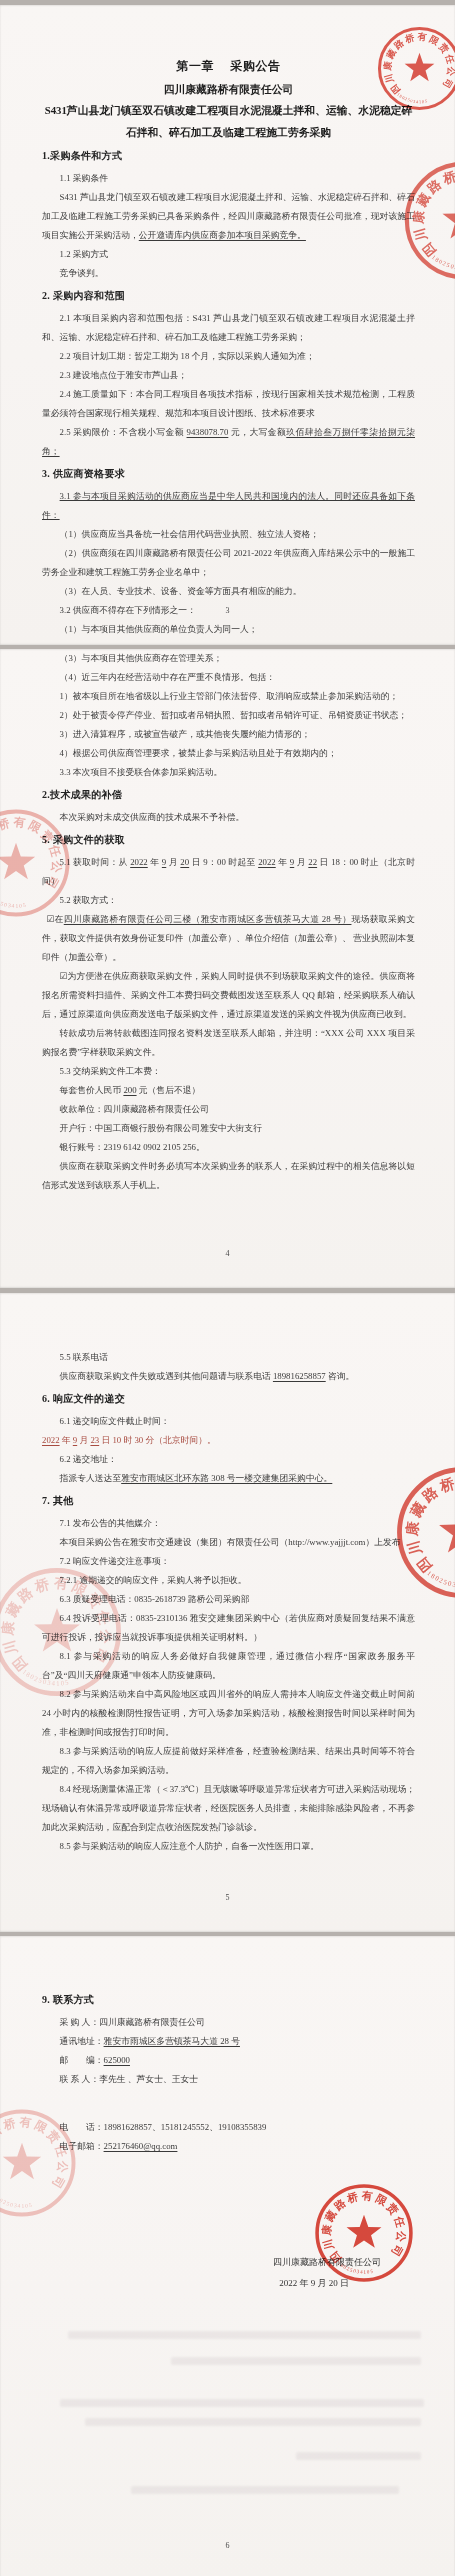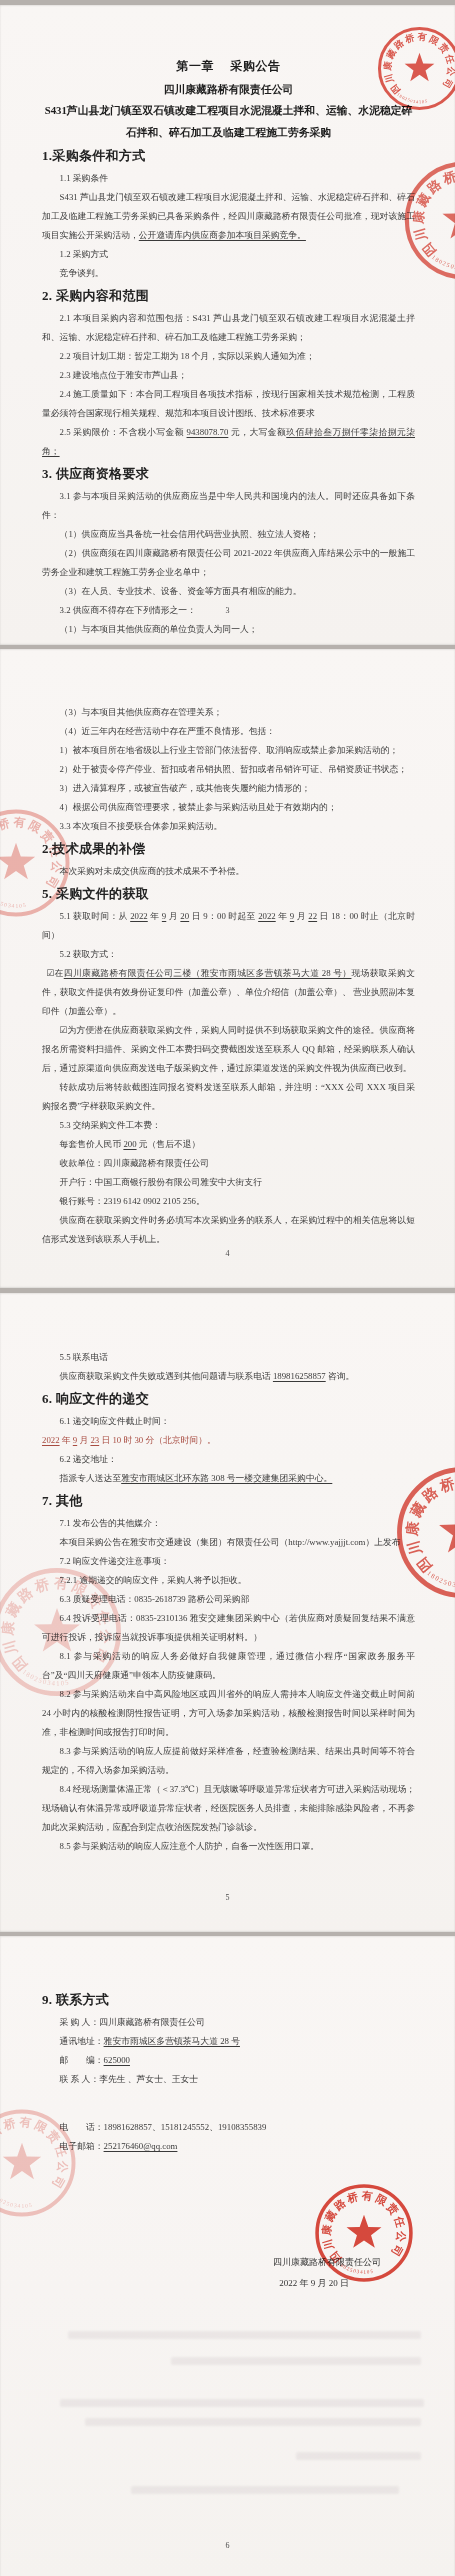--- a/index.html
+++ b/index.html
@@ -20,21 +20,21 @@
   .page:last-child{margin-bottom:0;}
   .content{margin:0 40px 0 42px;}
   .blk{margin:0;}
   .p{
     font-size:8.8px;
     line-height:19px;
     text-align:justify;
     color:#3a3a3a;
   }
   .h{
-    font-size:13px;
+    font-size:10px;
     font-weight:700;
     line-height:26px;
     color:#232323;
     text-align:left;
     letter-spacing:0.3px;
   }
   .chapter{
     text-align:center;
     font-size:12px;
     font-weight:700;
@@ -97,21 +97,21 @@
         <div class="blk p" style="text-indent: 2em;"><span>S431 芦山县龙门镇至双石镇改建工程项目水泥混凝土拌和、运输、水泥稳定碎石拌和、碎石加工及临建工程施工劳务采购已具备采购条件，经四川康藏路桥有限责任公司批准，现对该施工项目实施公开采购活动，</span><span class="u">公开邀请库内供应商参加本项目采购竞争。</span></div>
         <div class="blk p" style="text-indent: 2em;"><span>1.2 采购方式</span></div>
         <div class="blk p" style="text-indent: 2em;"><span>竞争谈判。</span></div>
         <div class="blk h"><span>2. 采购内容和范围</span></div>
         <div class="blk p" style="text-indent: 2em;"><span>2.1 本项目采购内容和范围包括：S431 芦山县龙门镇至双石镇改建工程项目水泥混凝土拌和、运输、水泥稳定碎石拌和、碎石加工及临建工程施工劳务采购；</span></div>
         <div class="blk p" style="text-indent: 2em;"><span>2.2 项目计划工期：暂定工期为 18 个月，实际以采购人通知为准；</span></div>
         <div class="blk p" style="text-indent: 2em;"><span>2.3 建设地点位于雅安市芦山县；</span></div>
         <div class="blk p" style="text-indent: 2em;"><span>2.4 施工质量如下：本合同工程项目各项技术指标，按现行国家相关技术规范检测，工程质量必须符合国家现行相关规程、规范和本项目设计图纸、技术标准要求</span></div>
         <div class="blk p" style="text-indent: 2em;"><span>2.5 采购限价：不含税小写金额 </span><span class="u">9438078.70</span><span> 元，大写金额</span><span class="u">玖佰肆拾叁万捌仟零柒拾捌元柒角；</span></div>
         <div class="blk h"><span>3. 供应商资格要求</span></div>
-        <div class="blk p" style="text-indent: 2em;"><span>3.1 参与本项目采购活动的供应商应当是中华人民共和国境内的法人。同时还应具备如下条件：</span></div>
+        <div class="blk p" style="text-indent: 2em; text-decoration: underline;"><span>3.1 参与本项目采购活动的供应商应当是中华人民共和国境内的法人。同时还应具备如下条件：</span></div>
         <div class="blk p" style="text-indent: 2em;"><span>（1）供应商应当具备统一社会信用代码营业执照、独立法人资格；</span></div>
         <div class="blk p" style="text-indent: 2em;"><span>（2）供应商须在四川康藏路桥有限责任公司 2021-2022 年供应商入库结果公示中的一般施工劳务企业和建筑工程施工劳务企业名单中；</span></div>
         <div class="blk p" style="text-indent: 2em;"><span>（3）在人员、专业技术、设备、资金等方面具有相应的能力。</span></div>
         <div class="blk p" style="text-indent: 2em;"><span>3.2 供应商不得存在下列情形之一：</span></div>
         <div class="blk p" style="text-indent: 2em;"><span>（1）与本项目其他供应商的单位负责人为同一人；</span></div>
         <div class="blk p" style="text-indent: 2em;"></div>
       </div>
     <div class="pagenum">3</div>
     <div class="seal" style="left:376px;top:20.5px;width:87px;height:87px;opacity:.82;">
         <svg viewBox="0 0 200 200" width="100%" height="100%">
@@ -133,21 +133,21 @@
           </defs>
           <circle cx="100" cy="100" r="92" fill="none" stroke="#d8382b" stroke-width="7"></circle>
           <polygon points="100.0,64.0 108.5,88.3 134.2,88.9 113.8,104.5 121.2,129.1 100.0,114.5 78.8,129.1 86.2,104.5 65.8,88.9 91.5,88.3" fill="#d8382b"></polygon>
           <text font-size="21" font-weight="bold" letter-spacing="5" fill="#d8382b"><textPath href="#arc1">四川康藏路桥有限责任公司</textPath></text>
           <text font-size="10" letter-spacing="2" fill="#d8382b"><textPath href="#dig1" startOffset="20">5118025034105</textPath></text>
         </svg>
       </div>
   </section>
 
   <section class="page" style="height:639px;">
-    <div class="content" style="padding-top:54px;">
+    <div class="content" style="">
         <div class="blk p" style="text-indent: 2em;"><span>（3）与本项目其他供应商存在管理关系；</span></div>
         <div class="blk p" style="text-indent: 2em;"><span>（4）近三年内在经营活动中存在严重不良情形。包括：</span></div>
         <div class="blk p" style="text-indent: 2em;"><span>1）被本项目所在地省级以上行业主管部门依法暂停、取消响应或禁止参加采购活动的；</span></div>
         <div class="blk p" style="text-indent: 2em;"><span>2）处于被责令停产停业、暂扣或者吊销执照、暂扣或者吊销许可证、吊销资质证书状态；</span></div>
         <div class="blk p" style="text-indent: 2em;"><span>3）进入清算程序，或被宣告破产，或其他丧失履约能力情形的；</span></div>
         <div class="blk p" style="text-indent: 2em;"><span>4）根据公司供应商管理要求，被禁止参与采购活动且处于有效期内的；</span></div>
         <div class="blk p" style="text-indent: 2em;"><span>3.3 本次项目不接受联合体参加采购活动。</span></div>
         <div class="blk h"><span>2.技术成果的补偿</span></div>
         <div class="blk p" style="text-indent: 2em;"><span>本次采购对未成交供应商的技术成果不予补偿。</span></div>
         <div class="blk h"><span>5. 采购文件的获取</span></div>

